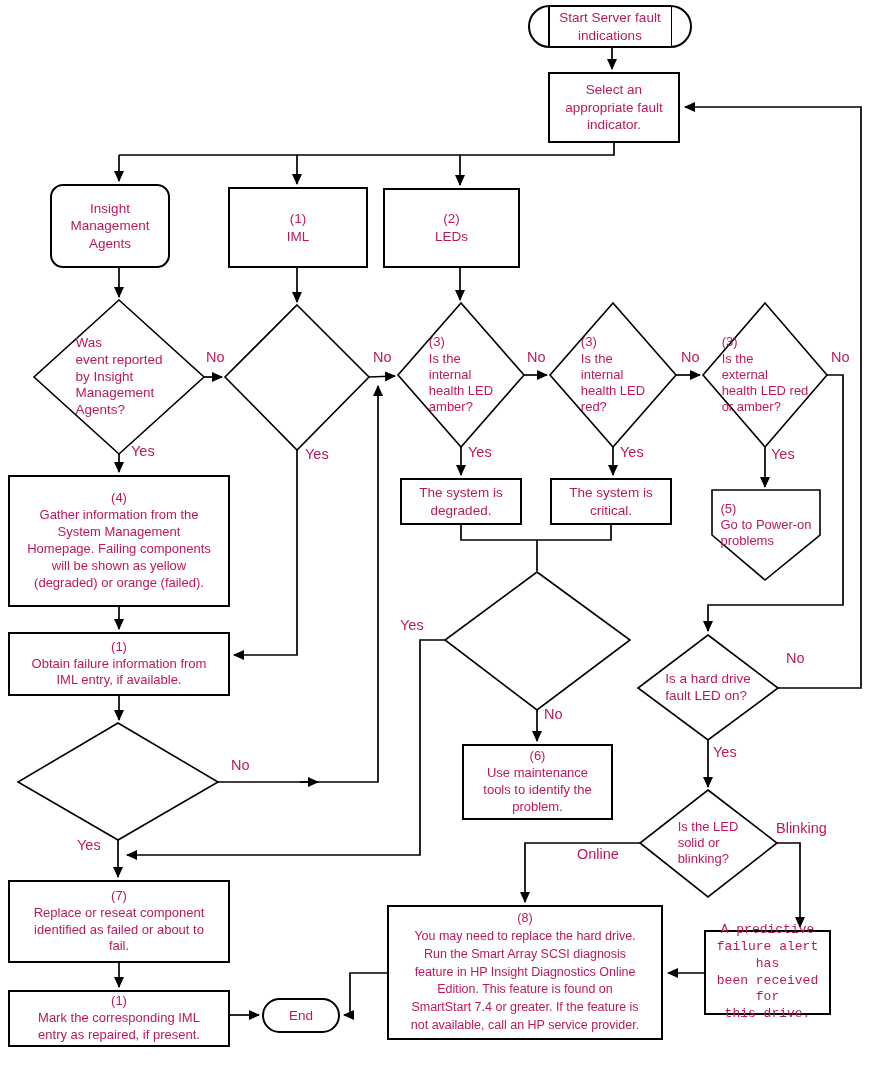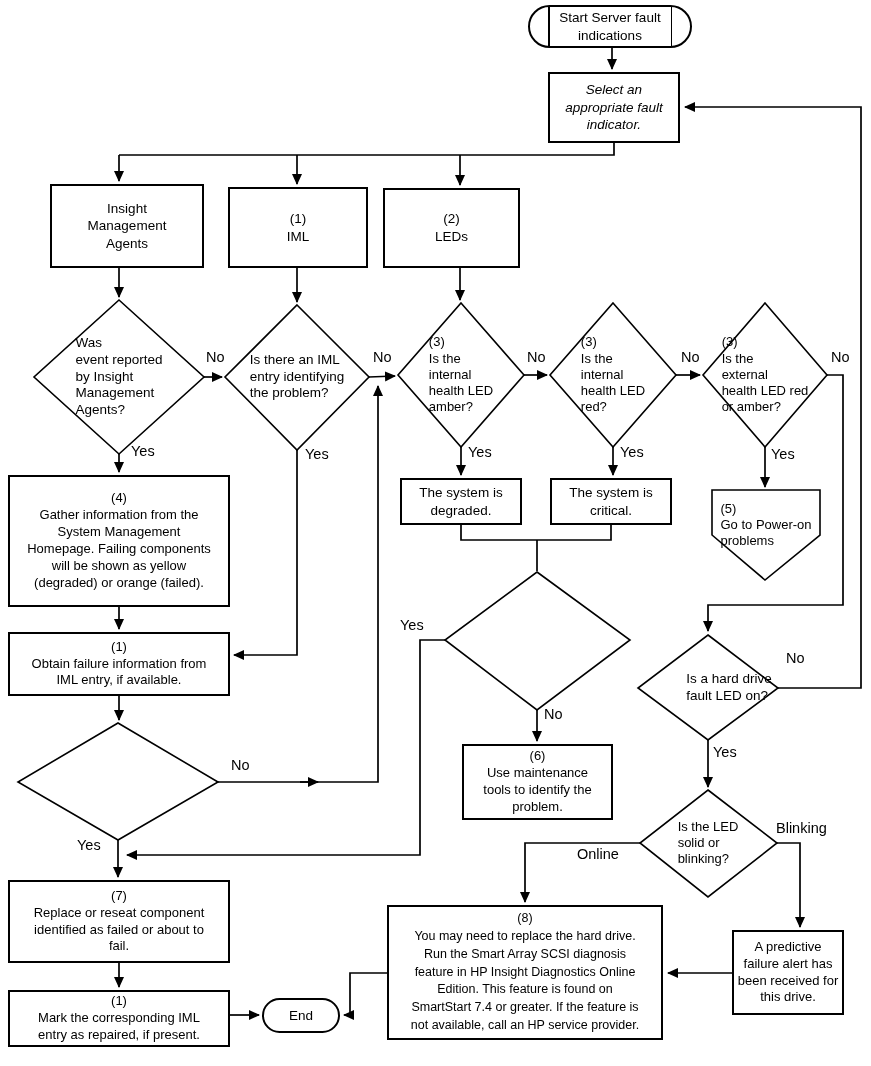--- a/index.html
+++ b/index.html
@@ -1,17 +1,17 @@
 <!DOCTYPE html>
 <html><head>
 <meta charset="utf-8">
 <style>
   html,body{margin:0;padding:0;background:#fff;}
   #canvas{position:relative;width:871px;height:1066px;background:#ffffff;
-          font-family:"Liberation Sans", sans-serif;color:#000000;overflow:hidden;}
+          font-family:"Liberation Sans", sans-serif;color:#be185d;overflow:hidden;}
   svg#wires{position:absolute;left:0;top:0;width:871px;height:1066px;}
   .node{position:absolute;border:2px solid #000;background:#fff;
         display:flex;align-items:center;justify-content:center;
         text-align:center;white-space:pre-line;font-size:13.5px;line-height:1.3;
         box-sizing:border-box;}
   .stadium{border-radius:999px;}
   .dtext{position:absolute;display:flex;align-items:center;justify-content:center;
          white-space:pre-line;font-size:13.5px;line-height:1.25;
          background:transparent;box-sizing:border-box;}
   .elabel{position:absolute;font-size:14.5px;white-space:nowrap;}
@@ -84,24 +84,24 @@
   <div class="node stadium" style="left:528px;top:5px;width:164px;height:43px;">
     <div class="tbar" style="left:18px;"></div>
     <div class="tbar" style="right:18px;"></div>
     <span>Start Server fault
 indications</span>
   </div>
   <div class="node stadium" style="left:262px;top:998px;width:78px;height:35px;">
     <span>End</span>
   </div>
 
-  <div class="node" style="left:548px;top:72px;width:132px;height:71px;font-style:italic;">Select an
+  <div class="node" style="left:548px;top:72px;width:132px;height:71px;">Select an
 appropriate fault
 indicator.</div>
-  <div class="node" style="left:50px;top:184px;width:154px;height:84px;">Insight
+  <div class="node" style="left:50px;top:184px;width:120px;height:84px;border-radius:13px;">Insight
 Management
 Agents</div>
   <div class="node" style="left:228px;top:187px;width:140px;height:81px;">(1)
 IML</div>
   <div class="node" style="left:383px;top:188px;width:137px;height:80px;">(2)
 LEDs</div>
   <div class="node" style="left:8px;top:475px;width:222px;height:132px;font-size:13px;">(4)
 Gather information from the
 System Management
 Homepage. Failing components
@@ -125,52 +125,49 @@
   <div class="node" style="left:8px;top:990px;width:222px;height:57px;font-size:13px;">(1)
 Mark the corresponding IML
 entry as repaired, if present.</div>
   <div class="node" style="left:387px;top:905px;width:276px;height:135px;font-size:12.5px;line-height:1.42;">(8)
 You may need to replace the hard drive.
 Run the Smart Array SCSI diagnosis
 feature in HP Insight Diagnostics Online
 Edition. This feature is found on
 SmartStart 7.4 or greater. If the feature is
 not available, call an HP service provider.</div>
-  <div class="node" style="left:732px;top:930px;width:112px;height:85px;font-size:13px;">A predictive
+  <div class="node" style="left:704px;top:930px;width:127px;height:85px;font-size:13px;font-family:Liberation Mono, monospace;">A predictive
 failure alert has
 been received for
 this drive.</div>
 
   <div class="dtext" style="left:39px;top:307px;width:160px;height:140px;">Was
 event reported
 by Insight
 Management
 Agents?</div>
-  <div class="dtext" style="left:222px;top:312px;width:150px;height:130px;">Is there an IML
-entry identifying
-the problem?</div>
   <div class="dtext" style="left:401px;top:308px;width:120px;height:134px;font-size:13px;">(3)
 Is the
 internal
 health LED
 amber?</div>
   <div class="dtext" style="left:553px;top:308px;width:120px;height:134px;font-size:13px;">(3)
 Is the
 internal
 health LED
 red?</div>
   <div class="dtext" style="left:702px;top:308px;width:126px;height:134px;font-size:13px;">(3)
 Is the
 external
 health LED red
 or amber?</div>
   <div class="dtext" style="left:712px;top:492px;width:108px;height:66px;font-size:13px;">(5)
 Go to Power-on
 problems</div>
-  <div class="dtext" style="left:664px;top:643px;width:130px;height:90px;">Is a hard drive
+  <div class="dtext" style="left:643px;top:643px;width:130px;height:90px;">Is a hard drive
 fault LED on?</div>
   <div class="dtext" style="left:650px;top:796px;width:116px;height:94px;font-size:13px;">Is the LED
 solid or
 blinking?</div>
 
   <div class="elabel" style="left:206px;top:349px;">No</div>
   <div class="elabel" style="left:131px;top:443px;">Yes</div>
   <div class="elabel" style="left:373px;top:349px;">No</div>
   <div class="elabel" style="left:305px;top:446px;">Yes</div>
   <div class="elabel" style="left:527px;top:349px;">No</div>

